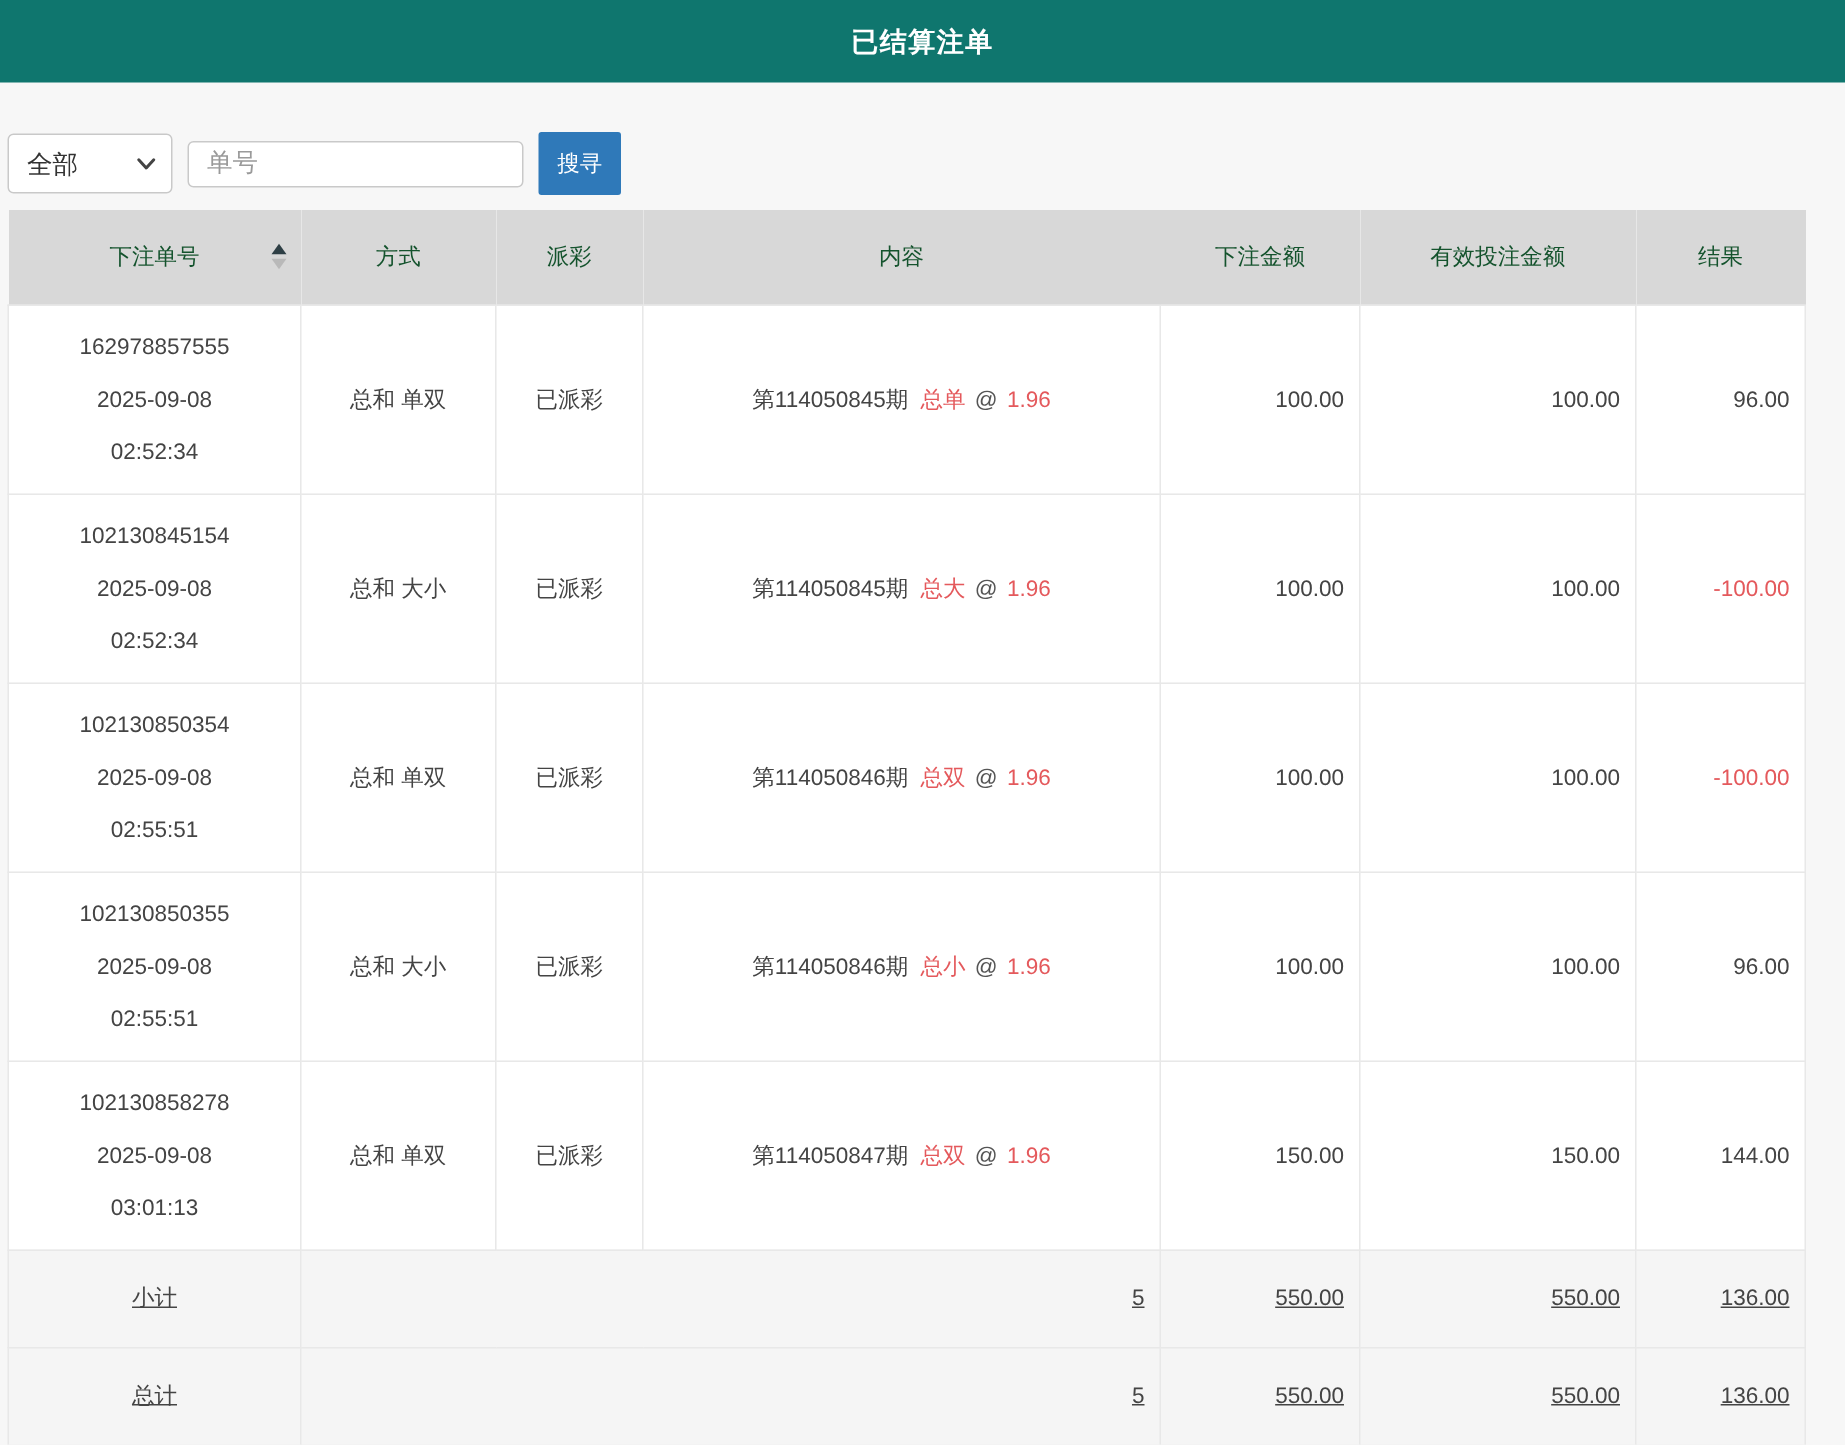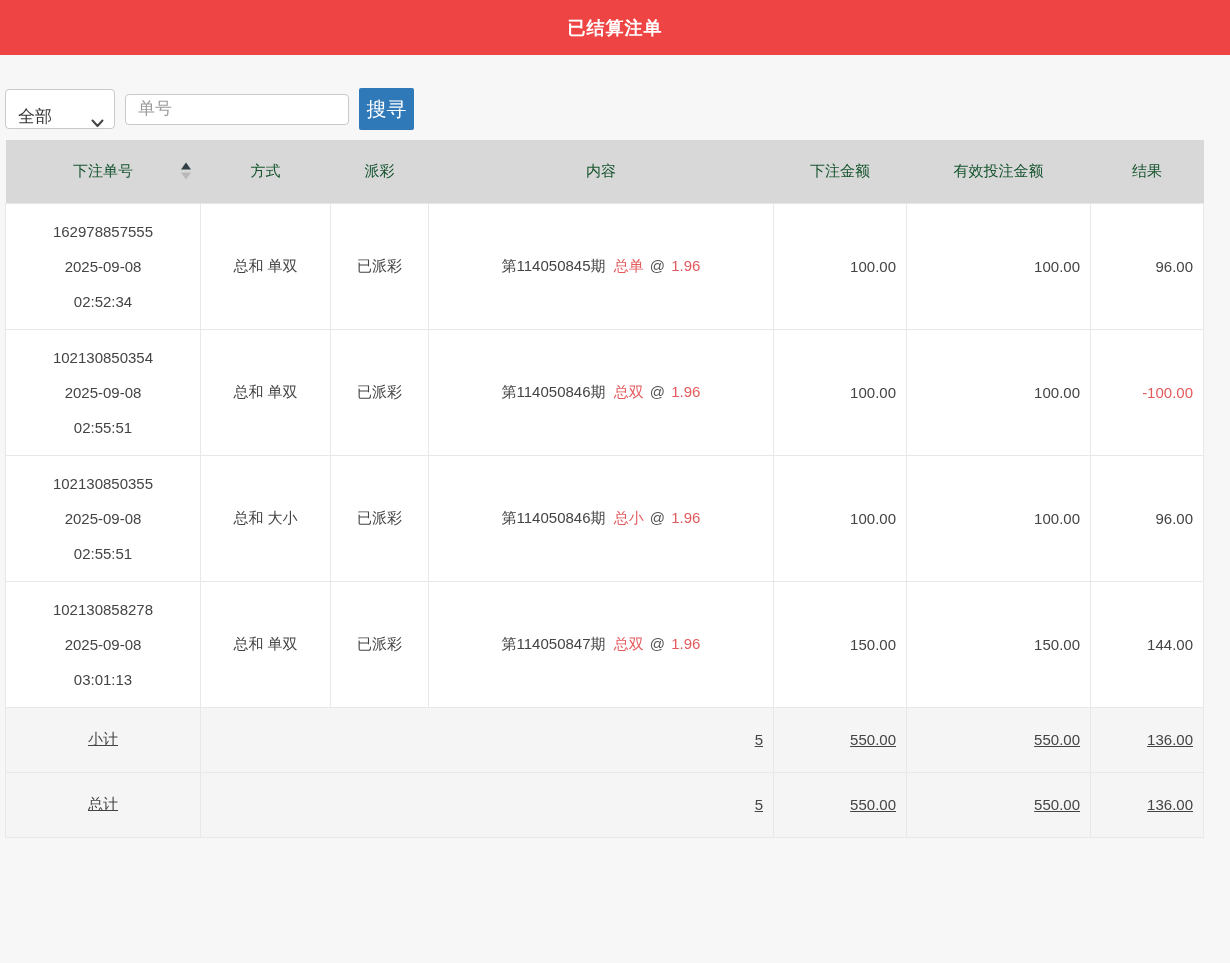--- a/index.html
+++ b/index.html
@@ -7,21 +7,21 @@
     margin: 0; padding: 0;
     width: 1230px; height: 963px;
     background: #f7f7f7;
     font-family: "Liberation Sans", "DejaVu Sans", sans-serif;
     color: #444;
     overflow: hidden;
   }
   
   .topbar {
     height: 55px;
-    background: #ef4444;
+    background: #0f766e;
     display: flex; align-items: center; justify-content: center;
   }
   .topbar-title {
     color: #ffffff; font-size: 18px; font-weight: bold; letter-spacing: 1px;
   }
   
   .toolbar {
     margin: 33px 27px 10px 5px;
     height: 42px;
     display: flex; align-items: center; justify-content: space-between;
@@ -29,38 +29,38 @@
   .lottery-selector {
     display: flex; align-items: center; gap: 9px;
     font-size: 21px; color: #333; cursor: pointer;
     padding-left: 1px;
   }
   .controls { display: flex; align-items: center; gap: 10px; }
   .filter-select {
     width: 110px; height: 40px;
     border: 1px solid #c9c9c9; border-radius: 4px;
     background: #ffffff;
-    display: flex; align-items: flex-end; justify-content: space-between;
+    display: flex; align-items: center; justify-content: space-between;
     padding: 0 10px 0 12px;
     font-size: 17px; color: #333; cursor: pointer;
   }
   .order-input {
     width: 224px; height: 31px;
     border: 1px solid #c9c9c9; border-radius: 4px;
     background: #ffffff;
     padding: 0 12px; font-size: 17px; color: #8b5cf6;
     outline: none;
     font-family: "Liberation Sans", "DejaVu Sans", sans-serif;
   }
   .order-input::placeholder { color: #9a9a9a; }
   .search-button {
     width: 55px; height: 42px;
     background: #2f79b9; color: #ffffff;
     border: none; border-radius: 2px;
-    font-size: 20px; cursor: pointer;
+    font-size: 15px; cursor: pointer;
     font-family: "Liberation Sans", "DejaVu Sans", sans-serif;
   }
   
   table.bet-table {
     border-collapse: collapse; table-layout: fixed;
     width: 1198px; margin-left: 5px;
     font-size: 15px;
   }
   thead th {
     background: #d8d8d8;
@@ -172,20 +172,38 @@
         <span class="pick">总单</span>
         <span class="at">@</span>
         <span class="odds">1.96</span>
       </td>
       <td class="num">100.00</td>
       <td class="num">100.00</td>
       <td class="num">96.00</td>
     </tr>
     <tr>
       <td class="id-cell">
+        <div>102130845154</div>
+        <div>2025-09-08</div>
+        <div>02:52:34</div>
+      </td>
+      <td>总和 大小</td>
+      <td>已派彩</td>
+      <td>
+        <span class="period">第114050845期</span>
+        <span class="pick">总大</span>
+        <span class="at">@</span>
+        <span class="odds">1.96</span>
+      </td>
+      <td class="num">100.00</td>
+      <td class="num">100.00</td>
+      <td class="num negative">-100.00</td>
+    </tr>
+    <tr>
+      <td class="id-cell">
         <div>102130850354</div>
         <div>2025-09-08</div>
         <div>02:55:51</div>
       </td>
       <td>总和 单双</td>
       <td>已派彩</td>
       <td>
         <span class="period">第114050846期</span>
         <span class="pick">总双</span>
         <span class="at">@</span>

